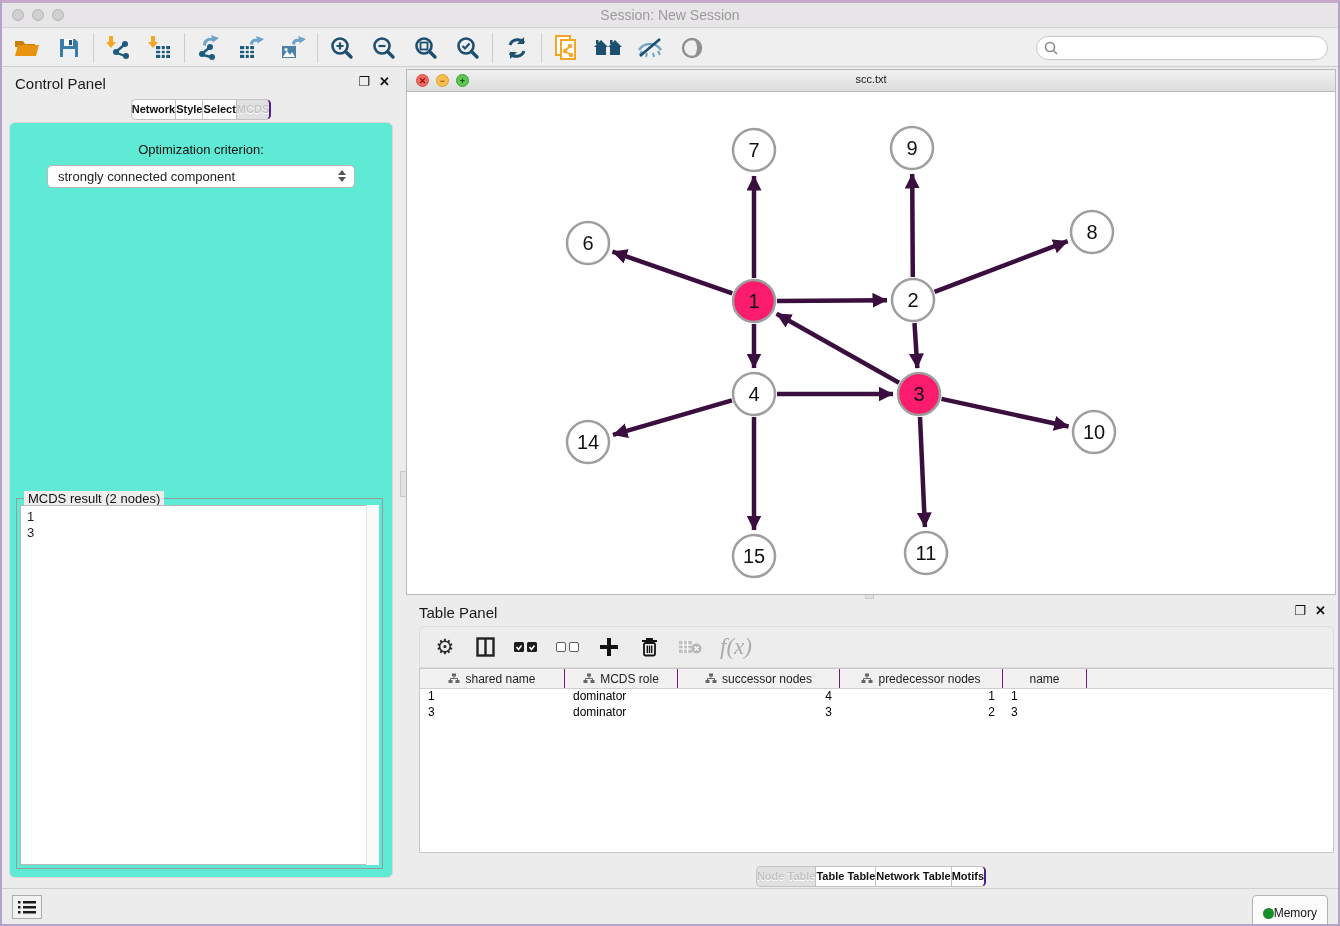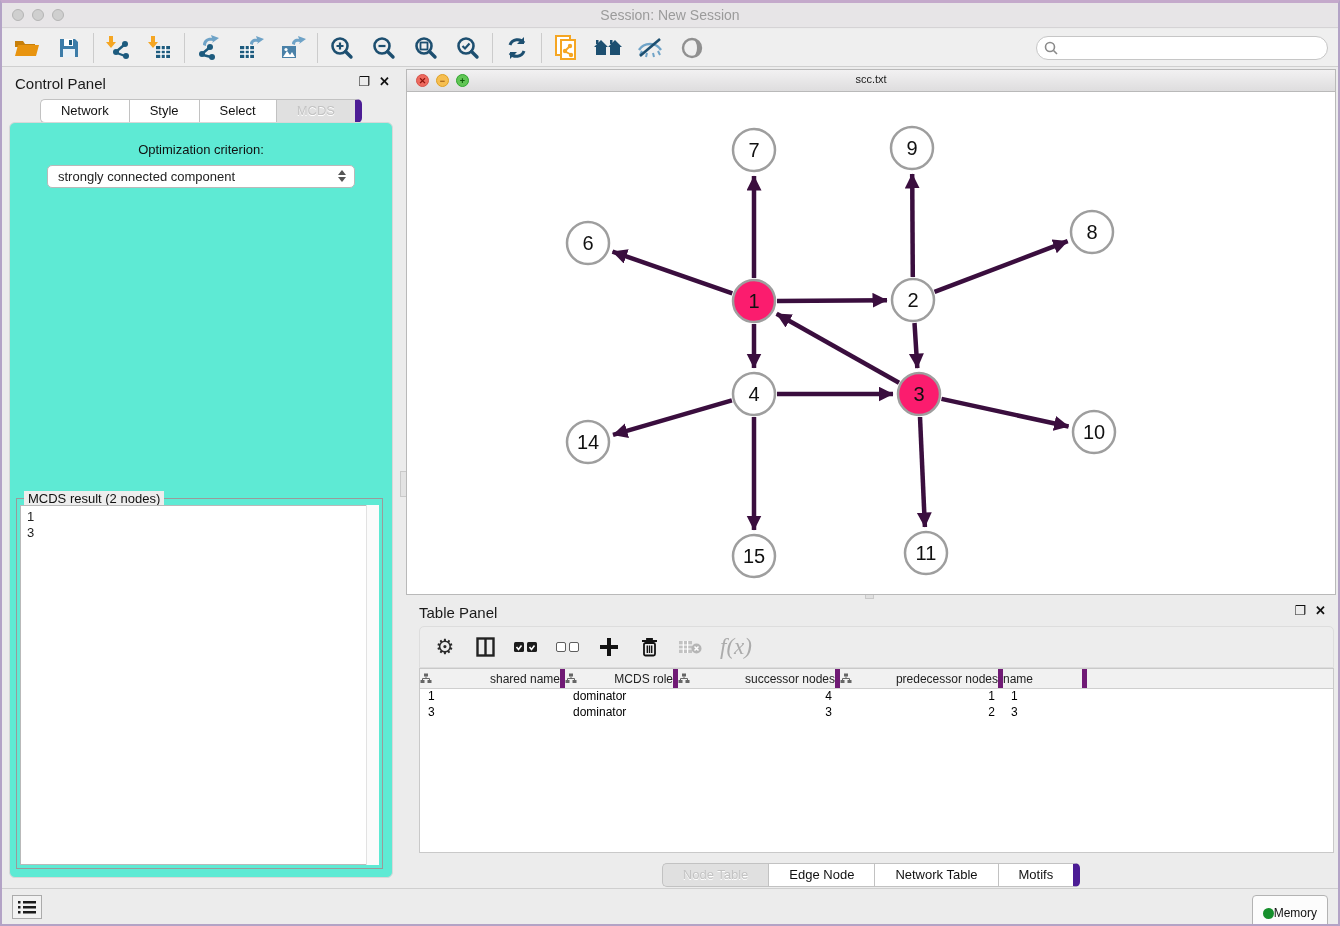--- a/index.html
+++ b/index.html
@@ -24,23 +24,23 @@
   .tsep { width:1px; height:30px; background:#CCC; margin:0 3px; }
   .searchbox { position:absolute; right:10px; top:7px; width:292px; height:24px; background:#fff; border:1px solid #C6C6C6; border-radius:12px; display:flex; align-items:center; padding-left:7px; }
   .searchbox input { border:none; outline:none; flex:1; font-size:13px; background:transparent; margin-left:5px; }
   
   .control-panel { position:absolute; left:0; top:66px; width:398px; bottom:36px; }
   .panel-head { position:relative; height:26px; }
   .panel-title { position:absolute; left:13px; top:6px; font-size:15px; color:#1A1A1A; }
   .panel-icons { position:absolute; right:10px; top:5px; display:flex; gap:9px; font-size:13px; color:#111; }
   .panel-icons span { cursor:default; }
   .cp-tabs { position:absolute; left:0; right:0; top:30px; display:flex; justify-content:center; }
-  .cp-tab, .bt-tab { font-size:13px; font-weight:normal; padding:3px 20px 4px; background:#fff; border:1px solid #C2C2C2; border-right:none; color:#111; }
+  .cp-tab, .bt-tab { font-size:11px; font-weight:bold; padding:3px 0 4px; background:#fff; border:1px solid #C2C2C2; border-right:none; color:#111; }
   .cp-tab:first-child, .bt-tab:first-child { border-radius:5px 0 0 5px; }
-  .cp-tab:last-child, .bt-tab:last-child { border-radius:0 5px 5px 0; border-right:7px solid #4c1d95; }
+  .cp-tab:last-child, .bt-tab:last-child { border-radius:0 5px 5px 0; border-right:2px solid #4c1d95; }
   .cp-tab.ghost, .bt-tab.ghost { background:#E0E0E0; color:#C3C3C3; text-shadow:0 1px 0 #fff; }
   .cp-content { position:absolute; left:7px; right:7px; top:53px; bottom:10px; background:#5eead4; border:1px solid #D8D8D8; border-radius:6px; }
   .opt-label { position:absolute; left:0; right:0; top:19px; text-align:center; font-size:13px; color:#111; }
   .opt-select { position:absolute; left:37px; top:42px; width:308px; height:23px; background:#fff; border:1px solid #B9B9B9; border-radius:5px; font-size:13px; display:flex; align-items:center; padding-left:10px; }
   .opt-select .stepper { position:absolute; right:8px; top:4px; display:flex; flex-direction:column; gap:2px; }
   .opt-select .stepper i { width:0; height:0; border-left:4px solid transparent; border-right:4px solid transparent; display:block; }
   .opt-select .stepper i.up { border-bottom:5px solid #555; }
   .opt-select .stepper i.dn { border-top:5px solid #555; }
   .cp-buttons { position:absolute; left:0; right:0; top:77px; display:flex; justify-content:center; gap:14px; }
   .btn { background:#fff; border:1px solid #B9B9B9; border-radius:5px; font-size:13px; padding:3px 15px; color:#111; font-family:"Liberation Sans",sans-serif; }
@@ -62,21 +62,21 @@
   .net-title { position:absolute; left:0; right:0; top:3px; text-align:center; font-size:11px; color:#1A1A1A; }
   .net-canvas { position:absolute; left:0; right:0; top:22px; bottom:0; background:#fff; }
   
   .table-panel { position:absolute; left:404px; top:595px; right:2px; height:293px; }
   .tp-toolbar { position:absolute; left:13px; right:2px; top:28px; height:42px; background:#EDEDED; border:1px solid #DDD; border-radius:5px 5px 0 0; display:flex; align-items:center; gap:18px; padding-left:14px; }
   .tp-toolbar .ticon { display:flex; align-items:center; justify-content:center; min-width:22px; }
   .fx { font-family:"Liberation Serif", serif; font-style:italic; font-size:23px; color:#ABABAB; }
   .gear-glyph { font-size:21px; color:#2B2B2B; line-height:20px; }
   .tp-table { position:absolute; left:13px; right:2px; top:70px; height:185px; background:#fff; border:1px solid #C9C9C9; }
   .thead { display:flex; height:20px; background:#F1F1F1; border-bottom:1px solid #CFCFCF; }
-  .th { display:flex; align-items:center; justify-content:space-between; gap:5px; font-size:12px; color:#222; border-right:5px solid #701a75; height:100%; }
+  .th { display:flex; align-items:center; justify-content:center; gap:5px; font-size:12px; color:#222; border-right:1px solid #701a75; height:100%; }
   .trow { display:flex; height:16px; font-size:12px; color:#000; }
   .td { padding:0 8px; overflow:hidden; white-space:nowrap; }
   .td.r { text-align:right; }
   .tp-tabs { position:absolute; left:0; right:0; bottom:4px; display:flex; justify-content:center; }
   
   .statusbar { position:absolute; left:0; right:0; bottom:0; height:36px; background:#ECECEC; border-top:1px solid #CFCFCF; }
   .list-btn { position:absolute; left:10px; top:6px; width:30px; height:24px; background:#F2F2F2; border:1px solid #ABABAB; display:flex; align-items:center; justify-content:center; }
   .mem-btn { position:absolute; right:10px; top:6px; height:36px; background:#FCFCFC; border:1px solid #B3B3B3; border-radius:4px; display:flex; align-items:center; gap:0; padding:0 10px; font-size:12px; color:#111; }
   .mem-dot { width:11px; height:11px; border-radius:50%; background:#168F2C; }
   svg { display:block; }
@@ -426,21 +426,21 @@
           <div class="td " style="width:145px">3</div>
           <div class="td " style="width:113px">dominator</div>
           <div class="td r" style="width:162px">3</div>
           <div class="td r" style="width:163px">2</div>
           <div class="td " style="width:84px">3</div>
         </div>
       </div>
   </div>
   <div class="tp-tabs">
     <div class="bt-tab ghost">Node Table</div>
-    <div class="bt-tab">Edge Node</div>
+    <div class="bt-tab">Table Table</div>
     <div class="bt-tab">Network Table</div>
     <div class="bt-tab">Motifs</div>
   </div>
 </div>
 
 <div class="statusbar">
   <div class="list-btn">
     <svg width="18" height="14" viewBox="0 0 18 14">
         <rect x="0" y="1" width="2.5" height="2.5" fill="#1C1C1C"></rect>
         <rect x="0" y="6" width="2.5" height="2.5" fill="#1C1C1C"></rect>

